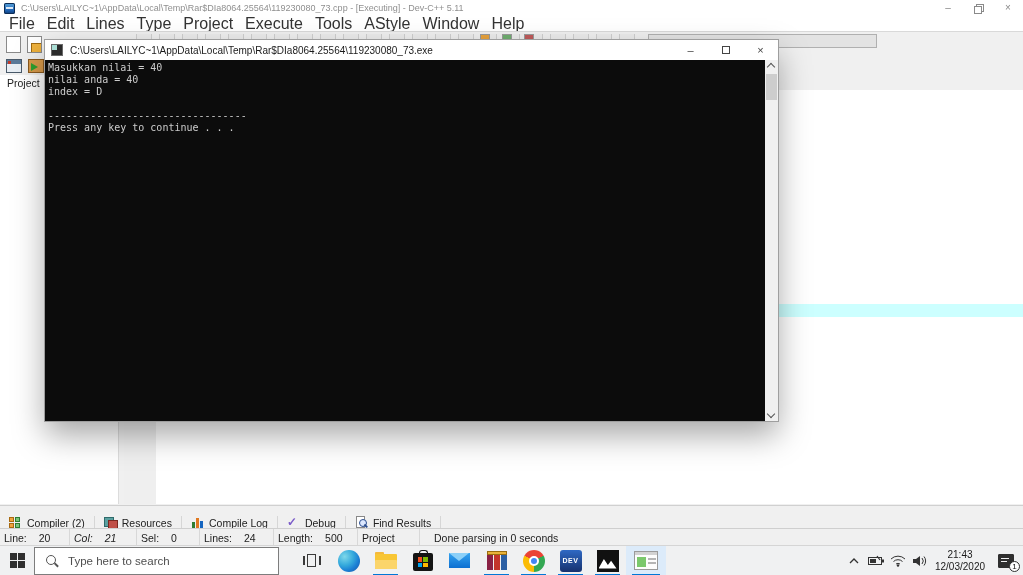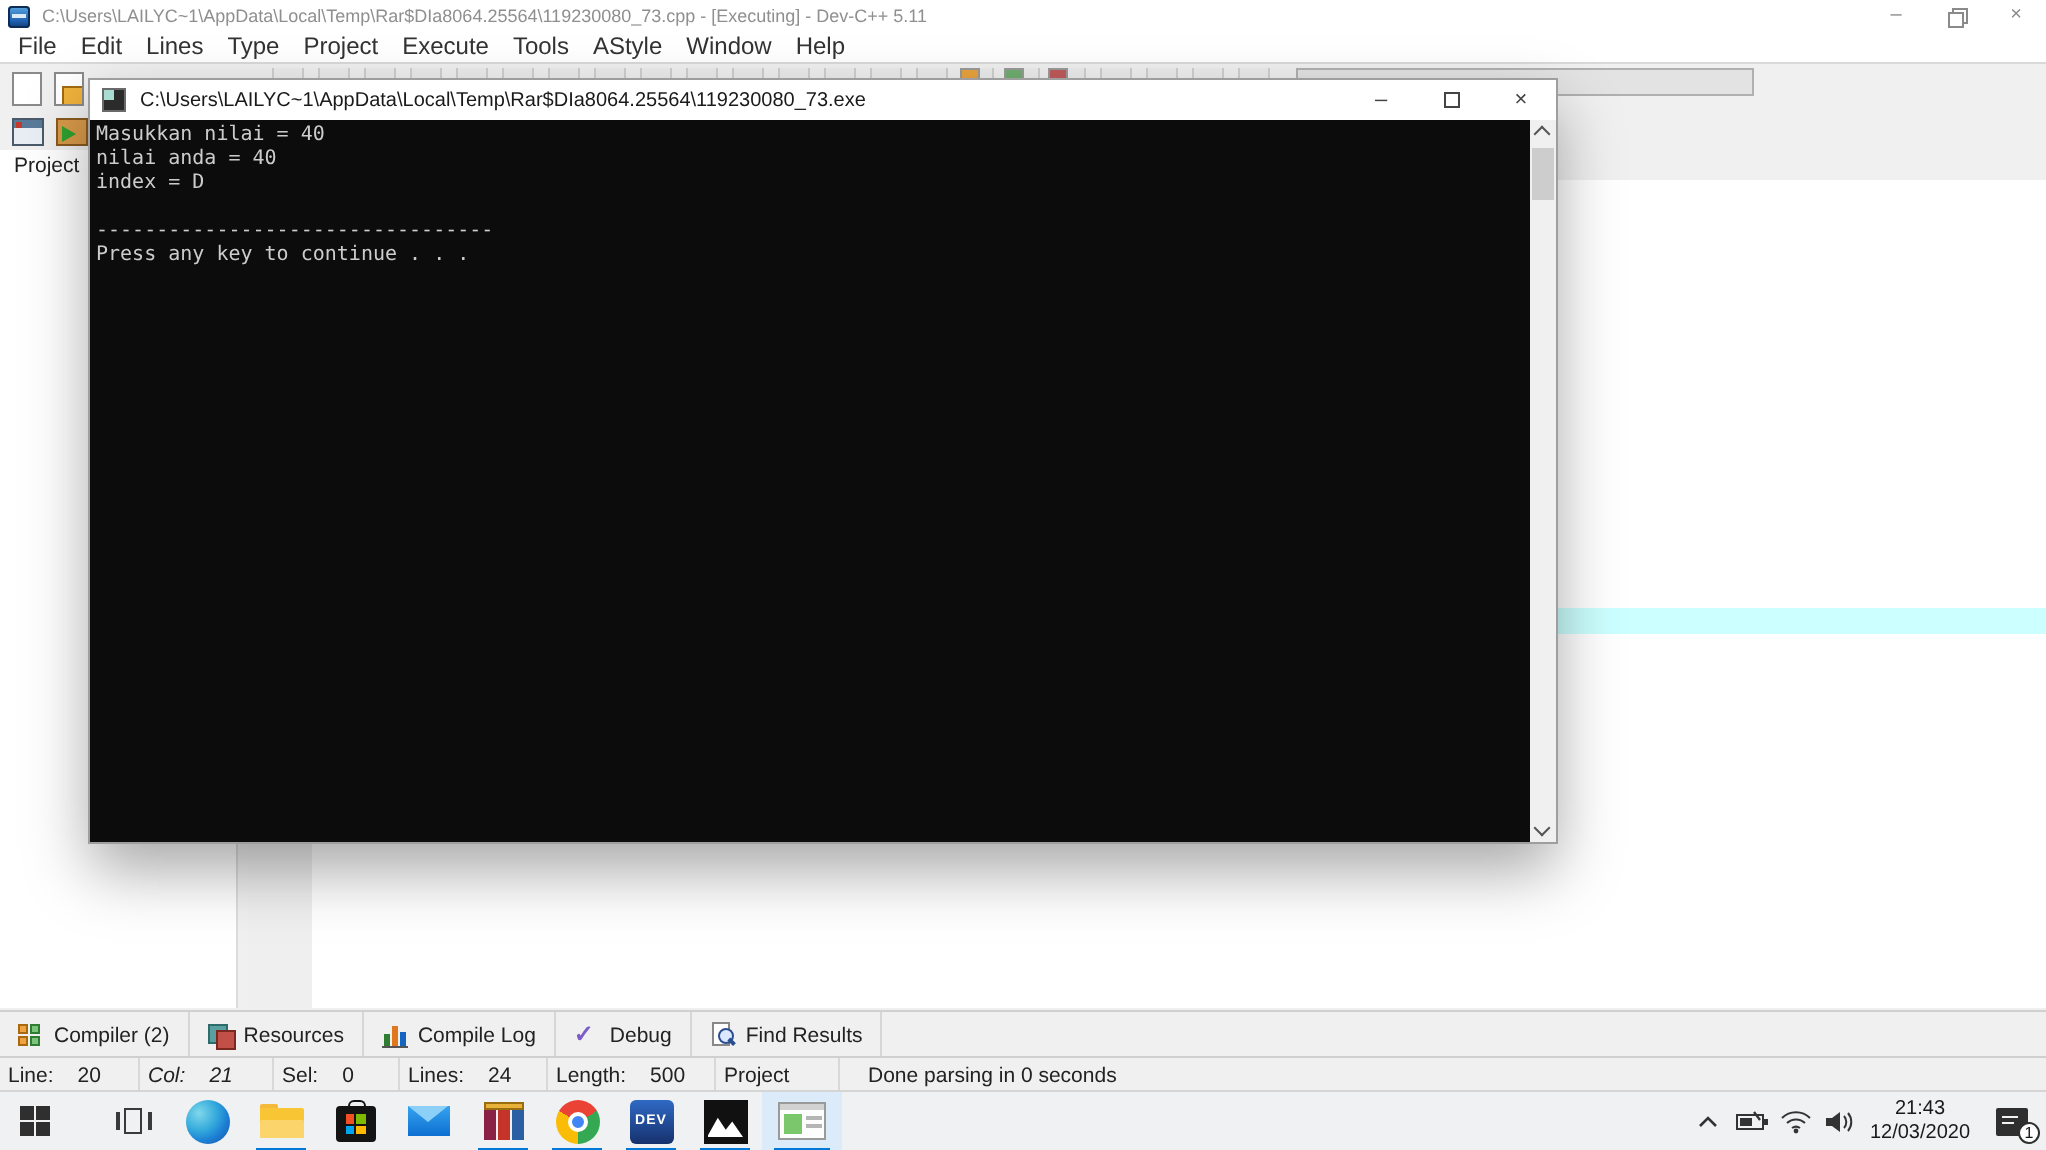--- a/index.html
+++ b/index.html
@@ -13,21 +13,21 @@
     background:linear-gradient(180deg,#5aa7e0 0%,#1c5eae 70%,#123c74 100%);box-shadow:inset 0 0 0 1px #0d2c55;position:relative;}
   #main-title-icon::after{content:"";position:absolute;left:2px;top:4px;width:7px;height:2px;background:#dce9f7;}
   #main-title-text{font-size:9px;color:#8f8f8f;white-space:nowrap;}
   .win-btns{margin-left:auto;display:flex;align-items:center;height:16px;}
   .win-btn{width:30px;height:16px;display:flex;align-items:center;justify-content:center;color:#8a8a8a;font-size:10px;line-height:16px;}
   .restore-glyph{position:relative;width:8px;height:8px;}
   .restore-glyph::before{content:"";position:absolute;left:2px;top:0;width:6px;height:6px;border:1px solid #8a8a8a;}
   .restore-glyph::after{content:"";position:absolute;left:0;top:2px;width:6px;height:6px;border:1px solid #8a8a8a;background:#fff;}
 
   #menubar{position:absolute;left:0;top:16px;width:1023px;height:15px;background:#ffffff;display:flex;align-items:center;padding-left:3px;}
-  .menu-item{font-size:12px;color:#333;padding:0 6px;line-height:15px;white-space:nowrap;}
+  .menu-item{font-size:16px;color:#333;padding:0 6px;line-height:15px;white-space:nowrap;}
 
   #toolbar{position:absolute;left:0;top:31px;width:1023px;height:44px;background:#f0f0f0;border-top:1px solid #d9d9d9;}
   .tb-icon{position:absolute;box-sizing:border-box;}
   #tbi-new{left:6px;top:4px;width:15px;height:17px;background:#fff;border:1px solid #8a8a8a;}
   #tbi-open{left:27px;top:4px;width:15px;height:17px;background:#fff;border:1px solid #8a8a8a;}
   #tbi-open::after{content:"";position:absolute;right:0;bottom:0;width:9px;height:8px;background:#f0b23c;border:1px solid #a06a10;border-right:none;border-bottom:none;}
   #tbi-win{left:6px;top:27px;width:16px;height:14px;border:1px solid #4a5a6a;background:#e8eef4;}
   #tbi-win::before{content:"";position:absolute;left:0;top:0;width:100%;height:4px;background:#5a7a9a;}
   #tbi-win::after{content:"";position:absolute;left:1px;top:0.5px;width:3px;height:3px;background:#c23a2a;}
   #tbi-door{left:28px;top:27px;width:16px;height:14px;background:#d89a4a;border:1px solid #8a5a20;}
@@ -37,21 +37,21 @@
   .nub{position:absolute;top:2px;width:10px;height:8px;border:1px solid #9a9a9a;box-sizing:border-box;}
   #toolbar-dropdown{position:absolute;left:648px;top:2px;width:229px;height:14px;background:#e3e3e3;border:1px solid #b0b0b0;box-sizing:border-box;}
 
   #left-panel{position:absolute;left:0;top:75px;width:118px;height:429px;background:#ffffff;border-right:1px solid #dcdcdc;}
   #left-panel-tab{position:absolute;left:7px;top:2px;font-size:10.5px;color:#222;}
   #editor-gutter{position:absolute;left:124px;top:75px;width:32px;height:429px;background:#efefef;}
   #editor-area{position:absolute;left:156px;top:90px;width:867px;height:414px;background:#ffffff;}
   #current-line{position:absolute;left:156px;top:304px;width:867px;height:13px;background:#ccffff;}
 
   
-  #report-tabs{position:absolute;left:0;top:505px;width:1023px;height:23px;background:#f0f0f0;border-top:1px solid #d0d0d0;display:flex;}
+  #report-tabs{position:absolute;left:0;top:505px;width:1023px;height:23px;background:#f0f0f0;border-top:1px solid #d0d0d0;display:flex;align-items:flex-end;}
   .rtab{display:flex;align-items:center;gap:5px;padding:0 9px;border-right:1px solid #d6d6d6;font-size:10.5px;color:#222;background:#f0f0f0;}
   .ticon{width:13px;height:13px;position:relative;flex:none;}
   .cg{position:absolute;width:5px;height:5px;box-sizing:border-box;}
   .cg1{left:0;top:1px;background:#f0a440;border:1px solid #a86a10;}
   .cg2{left:6px;top:1px;background:#7cc47c;border:1px solid #2e7d32;}
   .cg3{left:0;top:7px;background:#f0a440;border:1px solid #a86a10;}
   .cg4{left:6px;top:7px;background:#7cc47c;border:1px solid #2e7d32;}
   .res-back{position:absolute;left:0;top:1px;width:8px;height:8px;background:#5aa0a0;border:1px solid #2e6b6b;}
   .res-front{position:absolute;left:4px;top:4px;width:8px;height:8px;background:#c05048;border:1px solid #7a2820;}
   .bar{position:absolute;bottom:1px;width:3px;}
@@ -290,20 +290,25 @@
 
   <div id="taskbar">
     <div class="tb-cell" id="start-cell">
       <div id="start-logo">
           <div></div>
           <div></div>
           <div></div>
           <div></div>
         </div>
     </div>
+    <div id="search-wrap">
+      <input id="search-input" type="text" placeholder="Type here to search" style="">
+      <span id="search-lens"></span>
+      <span id="search-tail"></span>
+    </div>
     <div style="width:14px;flex:none;"></div>
     <div class="tb-cell">
       <span id="taskview-icon">
           <span class="tv-mid"></span>
           <span class="tv-l"></span>
           <span class="tv-r"></span>
         </span>
     </div>
     <div class="tb-cell">
       <span id="edge-icon"></span>

